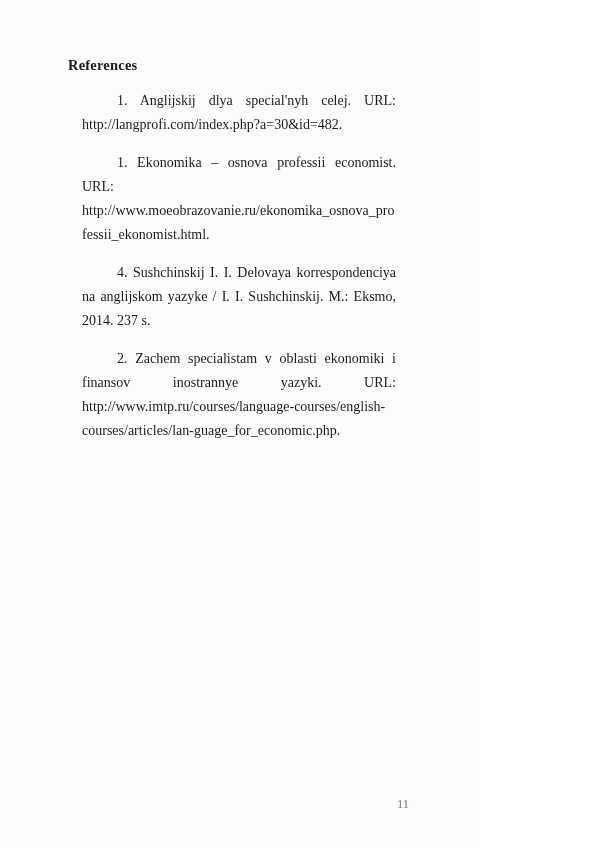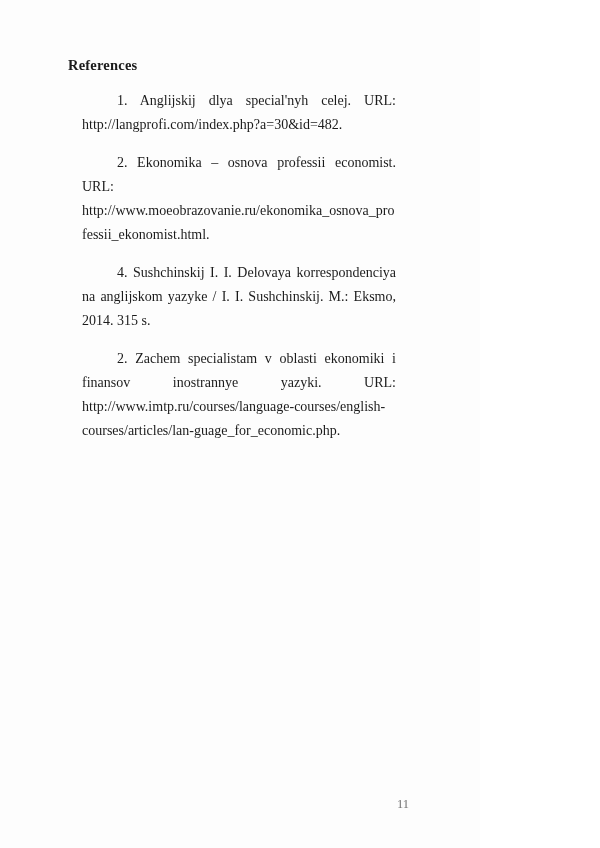--- a/index.html
+++ b/index.html
@@ -46,19 +46,19 @@
   }
 </style>
 </head>
 <body>
 
 <div class="page">
   <h1 class="heading">References</h1>
 
   <div class="references-list">
     <p class="ref">1. Anglijskij dlya special'nyh celej. URL: http://langprofi.com/index.php?a=30&amp;id=482.</p>
-    <p class="ref">2. Ekonomika – osnova professii economist. URL: http://www.moeobrazovanie.ru/ekonomika_osnova_professii_ekonomist.html.</p>
-    <p class="ref">4. Sushchinskij I. I. Delovaya korrespondenciya na anglijskom yazyke / I. I. Sushchinskij. M.: Eksmo, 2014. 315 s.</p>
+    <p class="ref">1. Ekonomika – osnova professii economist. URL: http://www.moeobrazovanie.ru/ekonomika_osnova_professii_ekonomist.html.</p>
+    <p class="ref">4. Sushchinskij I. I. Delovaya korrespondenciya na anglijskom yazyke / I. I. Sushchinskij. M.: Eksmo, 2014. 237 s.</p>
     <p class="ref">2. Zachem specialistam v oblasti ekonomiki i finansov inostrannye yazyki. URL: http://www.imtp.ru/courses/language-courses/english-courses/articles/lan-guage_for_economic.php.</p>
   </div>
 
   <div class="page-number">11</div>
 </div>
 
 </body></html>

